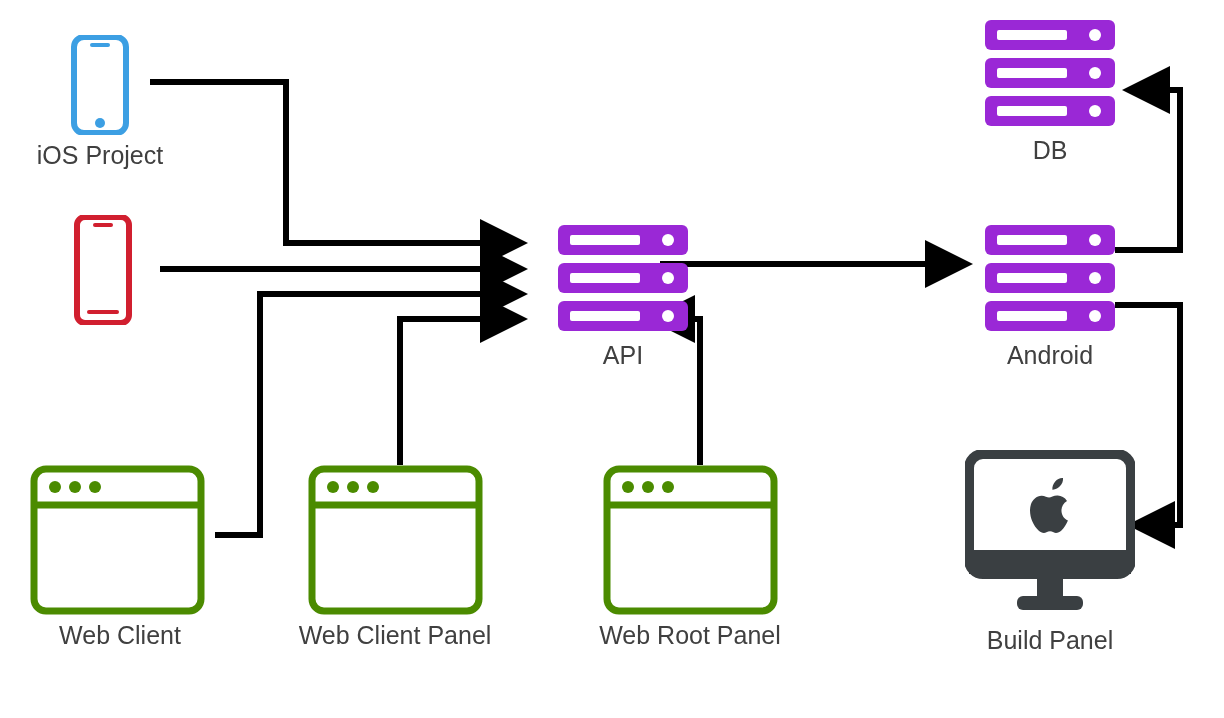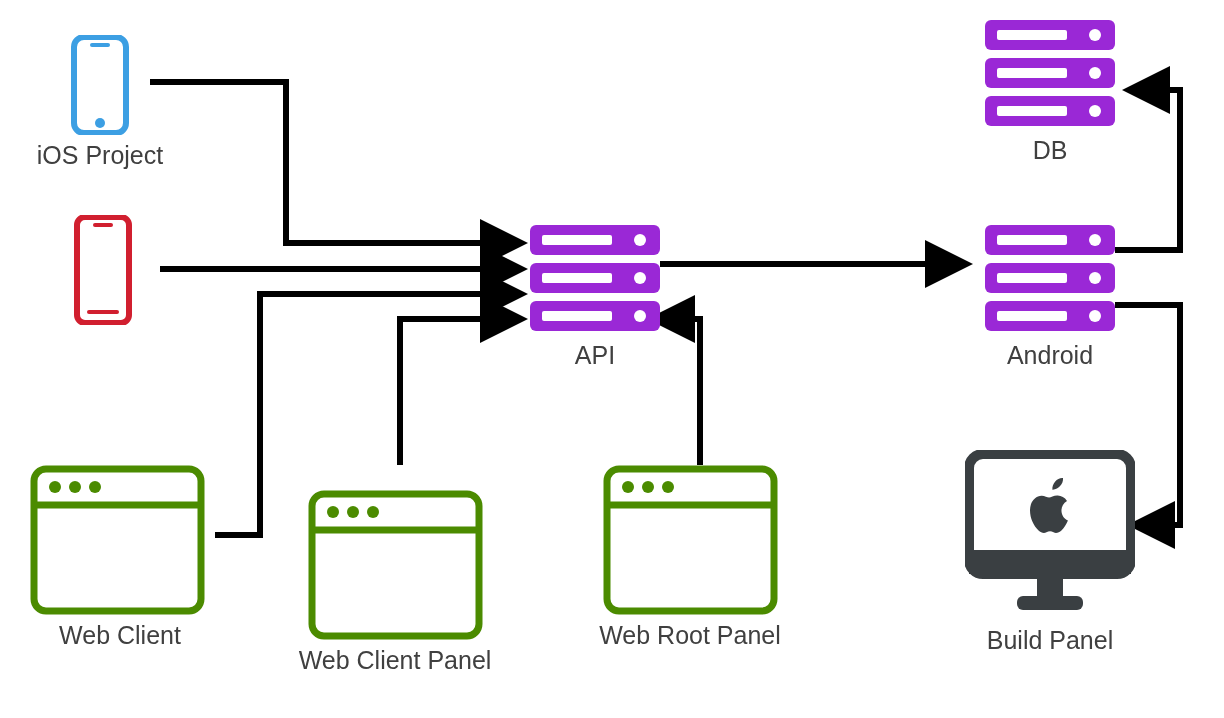--- a/index.html
+++ b/index.html
@@ -79,21 +79,21 @@
   <svg width="175" height="150" viewBox="0 0 175 150">
     <rect x="4" y="4" width="167" height="142" rx="12" fill="none" stroke="#4B8B00" stroke-width="7"></rect>
     <line x1="4" y1="40" x2="171" y2="40" stroke="#4B8B00" stroke-width="7"></line>
     <circle cx="25" cy="22" r="6" fill="#4B8B00"></circle>
     <circle cx="45" cy="22" r="6" fill="#4B8B00"></circle>
     <circle cx="65" cy="22" r="6" fill="#4B8B00"></circle>
   </svg>
   <div class="label">Web Client</div>
 </div>
 
-<div class="node" style="left:285px; top:465px; width:220px;margin-top:25px;">
+<div class="node" style="left:285px; top:465px; width:220px;">
   <svg width="175" height="150" viewBox="0 0 175 150" style="margin:0 auto;">
     <rect x="4" y="4" width="167" height="142" rx="12" fill="none" stroke="#4B8B00" stroke-width="7"></rect>
     <line x1="4" y1="40" x2="171" y2="40" stroke="#4B8B00" stroke-width="7"></line>
     <circle cx="25" cy="22" r="6" fill="#4B8B00"></circle>
     <circle cx="45" cy="22" r="6" fill="#4B8B00"></circle>
     <circle cx="65" cy="22" r="6" fill="#4B8B00"></circle>
   </svg>
   <div class="label">Web Client Panel</div>
 </div>
 
@@ -101,21 +101,21 @@
   <svg width="175" height="150" viewBox="0 0 175 150" style="margin:0 auto;">
     <rect x="4" y="4" width="167" height="142" rx="12" fill="none" stroke="#4B8B00" stroke-width="7"></rect>
     <line x1="4" y1="40" x2="171" y2="40" stroke="#4B8B00" stroke-width="7"></line>
     <circle cx="25" cy="22" r="6" fill="#4B8B00"></circle>
     <circle cx="45" cy="22" r="6" fill="#4B8B00"></circle>
     <circle cx="65" cy="22" r="6" fill="#4B8B00"></circle>
   </svg>
   <div class="label">Web Root Panel</div>
 </div>
 
-<div class="node" style="left:525px; top:225px; width:140px;text-align:center;">
+<div class="node" style="left:553px; top:225px; width:140px;text-align:center;">
   <svg width="130" height="110" viewBox="0 0 130 110" style="margin:0 auto;">
     <g fill="#9A28D6">
       <rect x="0" y="0" width="130" height="30" rx="6"></rect>
       <rect x="0" y="38" width="130" height="30" rx="6"></rect>
       <rect x="0" y="76" width="130" height="30" rx="6"></rect>
     </g>
     <g fill="#fff">
       <rect x="12" y="10" width="70" height="10" rx="2"></rect>
       <circle cx="110" cy="15" r="6"></circle>
       <rect x="12" y="48" width="70" height="10" rx="2"></rect>

